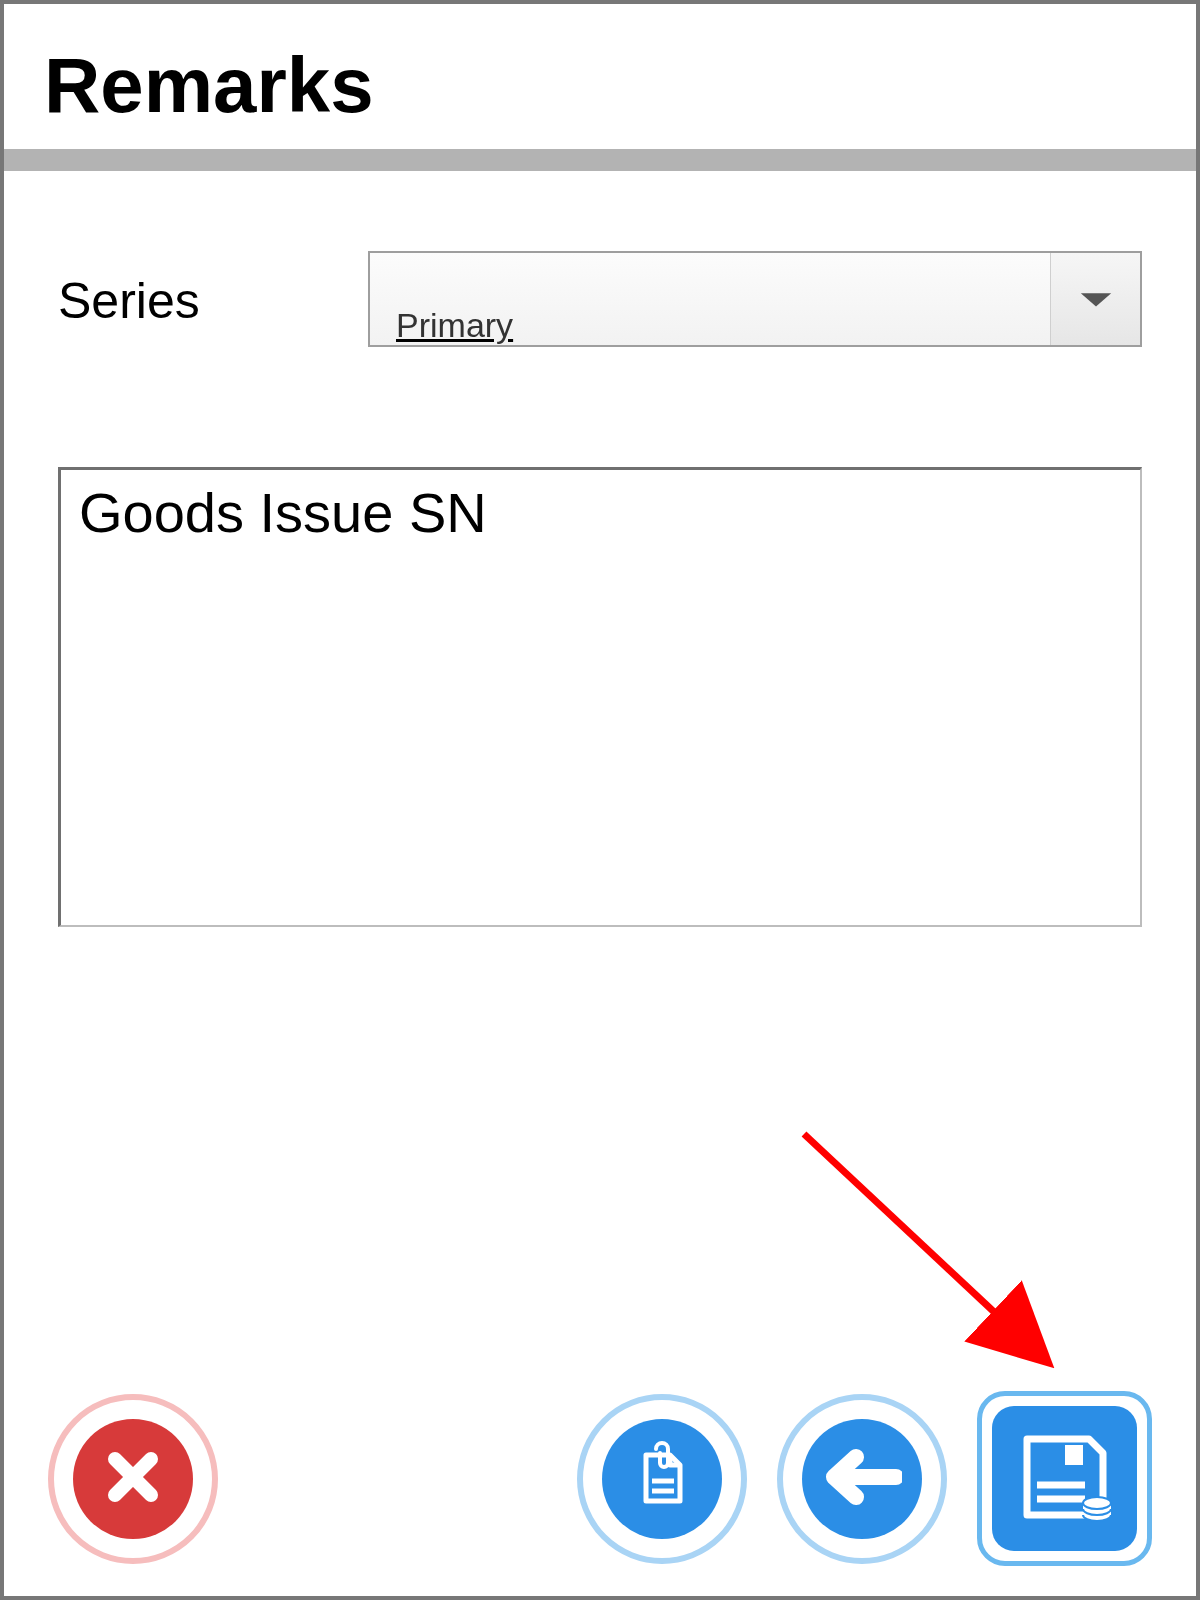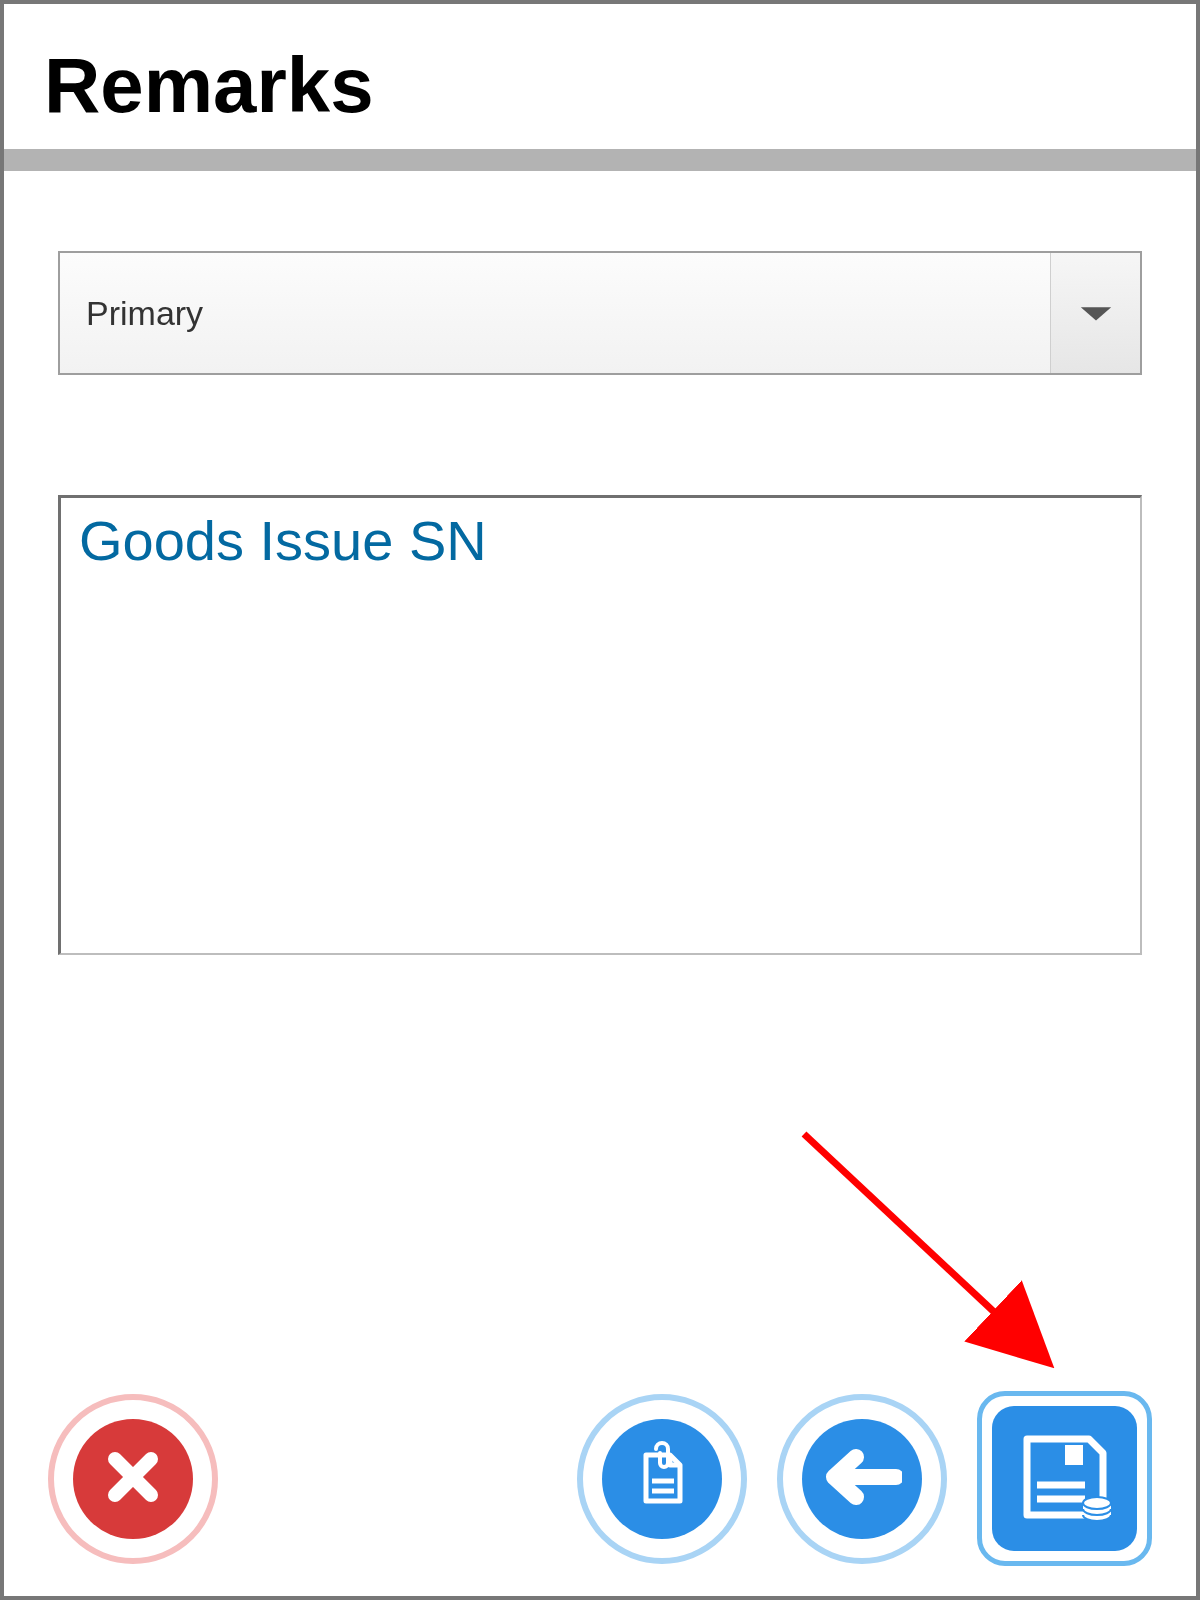--- a/index.html
+++ b/index.html
@@ -44,28 +44,29 @@
   .label {
     width: 310px;
     font-size: 50px;
     color: #000;
     line-height: 1.2;
     padding-top: 20px;
   }
   .label.top { padding-top: 6px; }
   .select {
     flex: 1;
-    height: 124px;
+    height: 96px;
     border: 2px solid #9e9e9e;
     background: linear-gradient(#fcfcfc, #f2f2f2);
     display: flex;
-    align-items: center;
+    align-items: flex-end;
     padding: 0 26px;
     position: relative;
     cursor: pointer;
+    text-decoration: underline;
   }
   .select .value {
     font-size: 34px;
     color: #333;
   }
   .select .chev {
     position: absolute;
     right: 0;
     top: 0;
     bottom: 0;
@@ -78,21 +79,21 @@
   }
   .select .chev svg { width: 38px; height: 20px; }
   .textarea {
     flex: 1;
     height: 460px;
     border: 2px solid #bdbdbd;
     border-left: 3px solid #707070;
     border-top: 3px solid #707070;
     background: #fff;
     font-size: 56px;
-    color: #0369a1;
+    color: #000000;
     padding: 10px 18px;
     resize: none;
     outline: none;
     font-family: Arial, Helvetica, sans-serif;
   }
   .toolbar {
     position: absolute;
     left: 0; right: 0;
     bottom: 30px;
     display: flex;
@@ -157,20 +158,21 @@
 <div class="frame">
 
   <div class="header">
     <h1>Remarks</h1>
   </div>
   <div class="divider"></div>
 
   <div class="form">
 
     <div class="row">
+      <div class="label">Series</div>
       <div class="select">
         <span class="value">Primary</span>
         <span class="chev">
           <svg viewBox="0 0 40 20">
               <polygon points="4,4 36,4 20,18" fill="#555"></polygon>
             </svg>
         </span>
       </div>
     </div>
 

